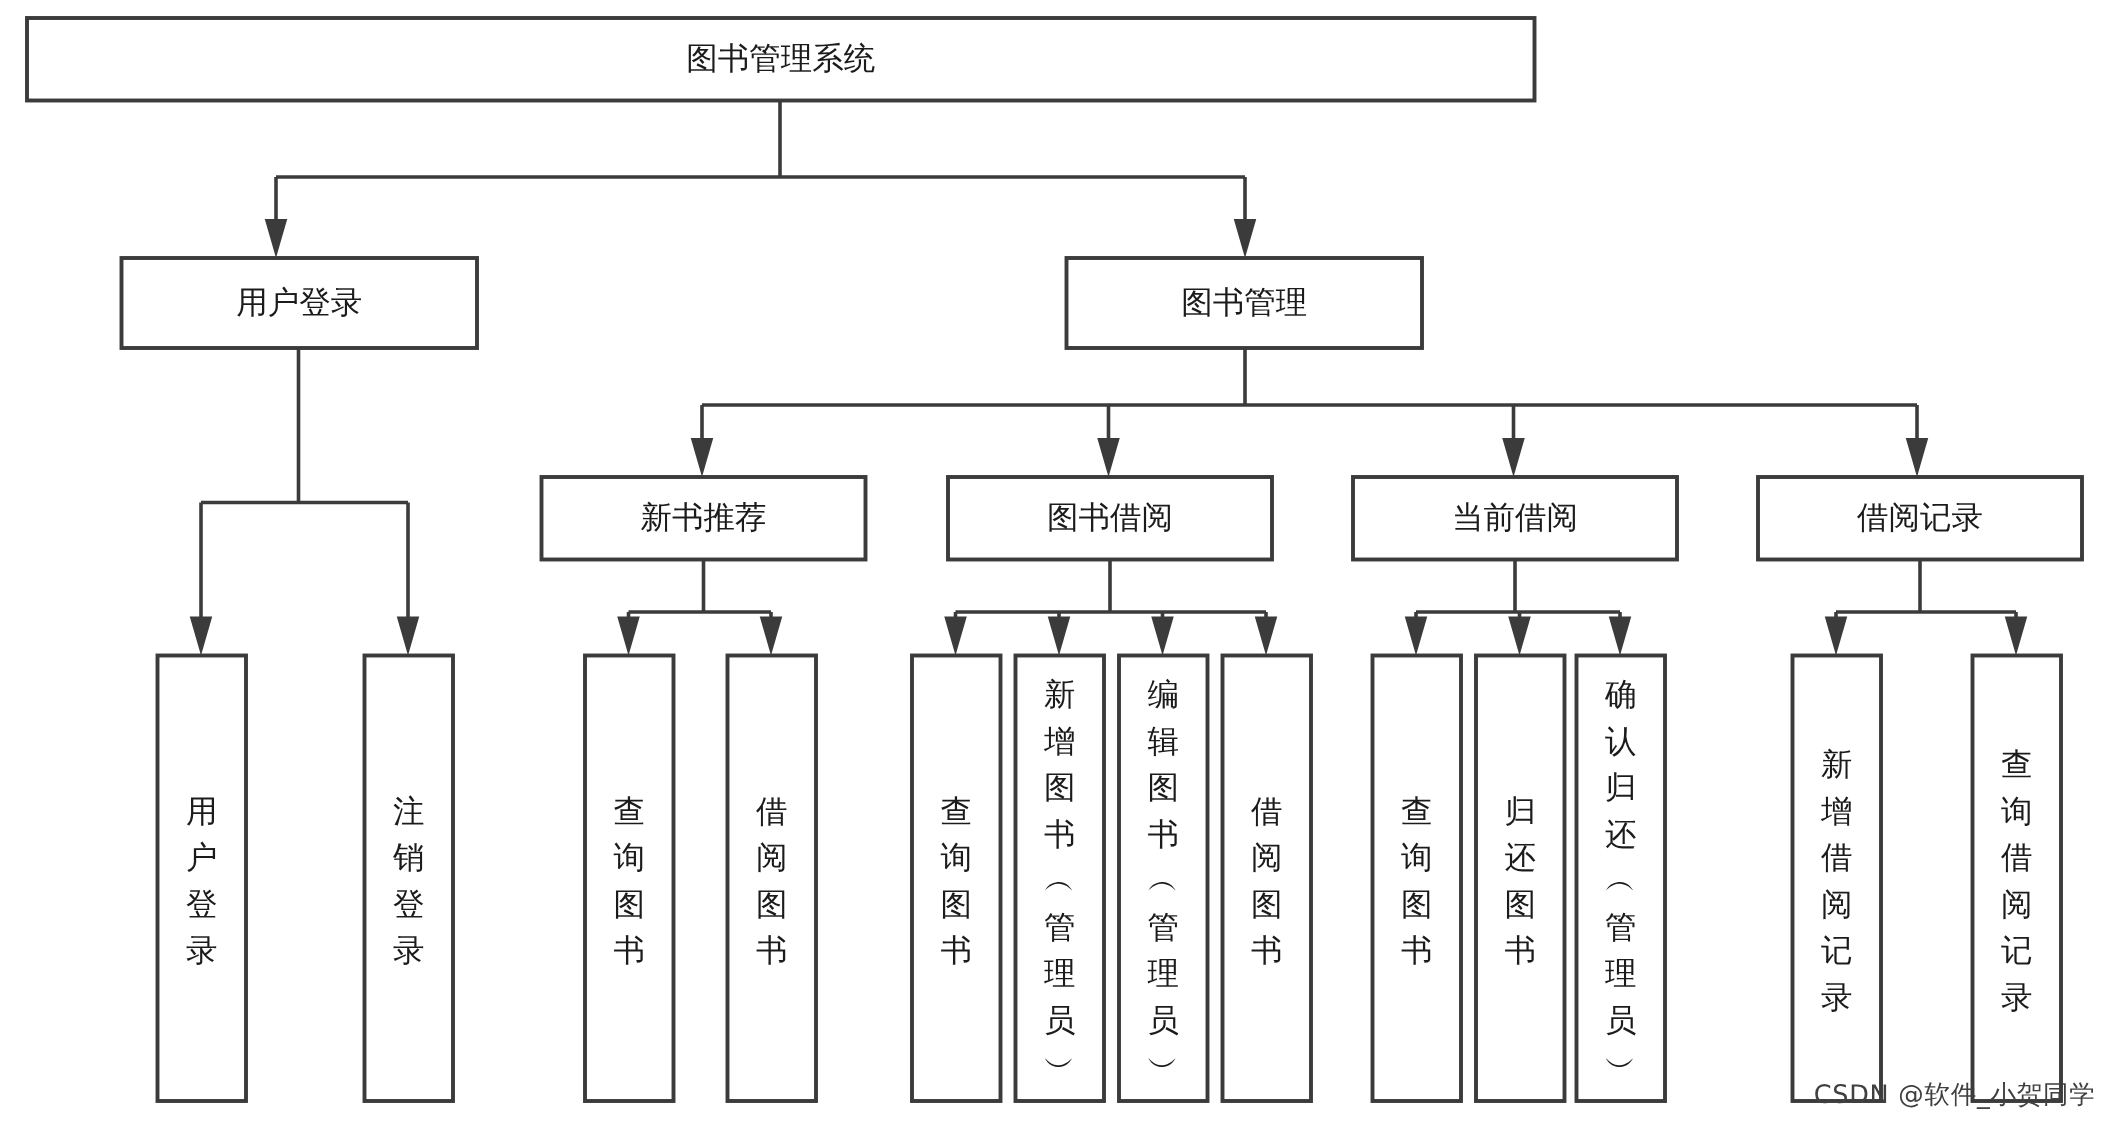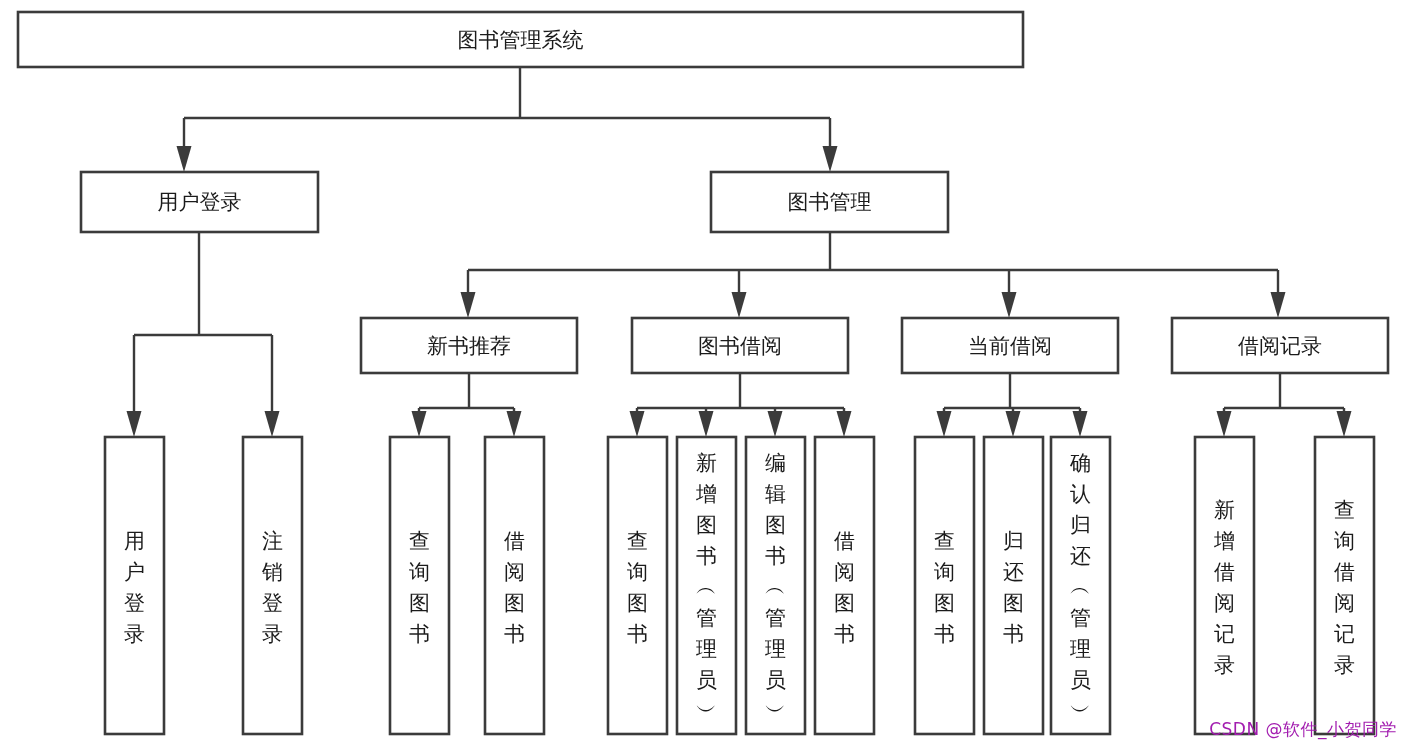--- a/index.html
+++ b/index.html
@@ -56,21 +56,21 @@
     font-size: 21px;
     fill: #1b1b1b;
     text-anchor: middle;
   }
   .watermark-text {
     position: absolute;
     right: 8px;
     bottom: 6px;
     font-family: "DejaVu Sans", "Liberation Sans", sans-serif;
     font-size: 17px;
-    color: #a21caf;
+    color: #404040;
     white-space: nowrap;
     letter-spacing: 0.5px;
     user-select: none;
   }
 </style>
 </head>
 <body>
 
 <div id="diagram-root">
   <svg id="chart-svg" viewBox="0 0 1405 747">

